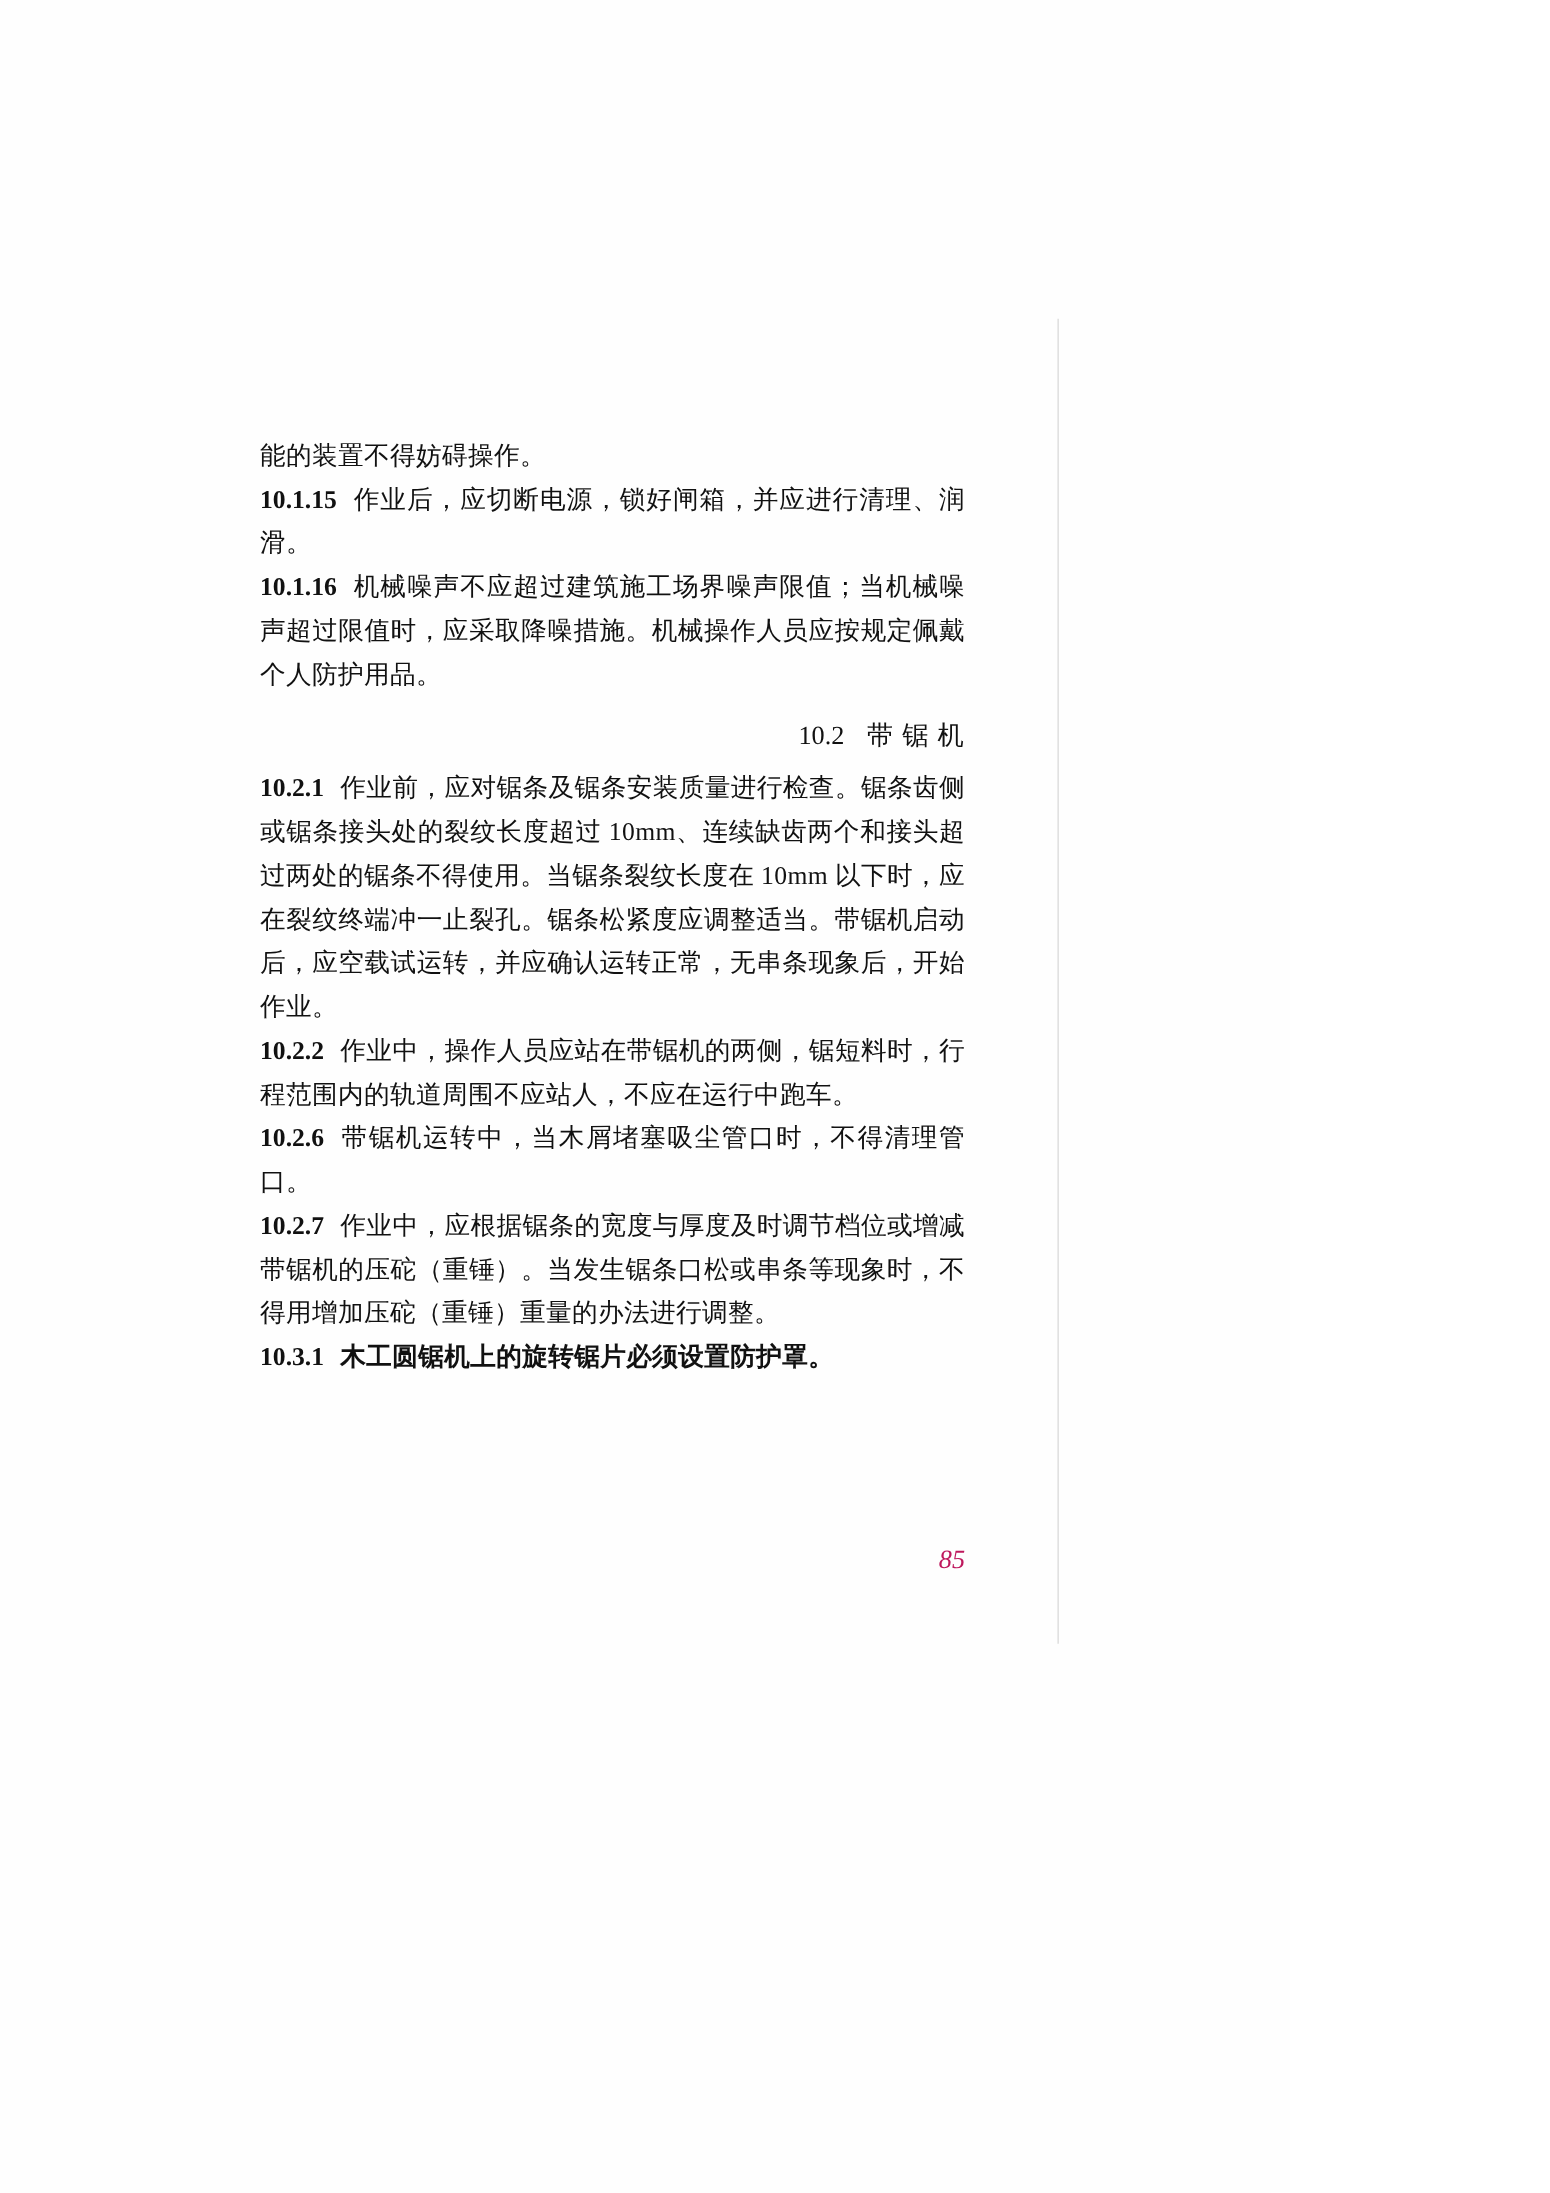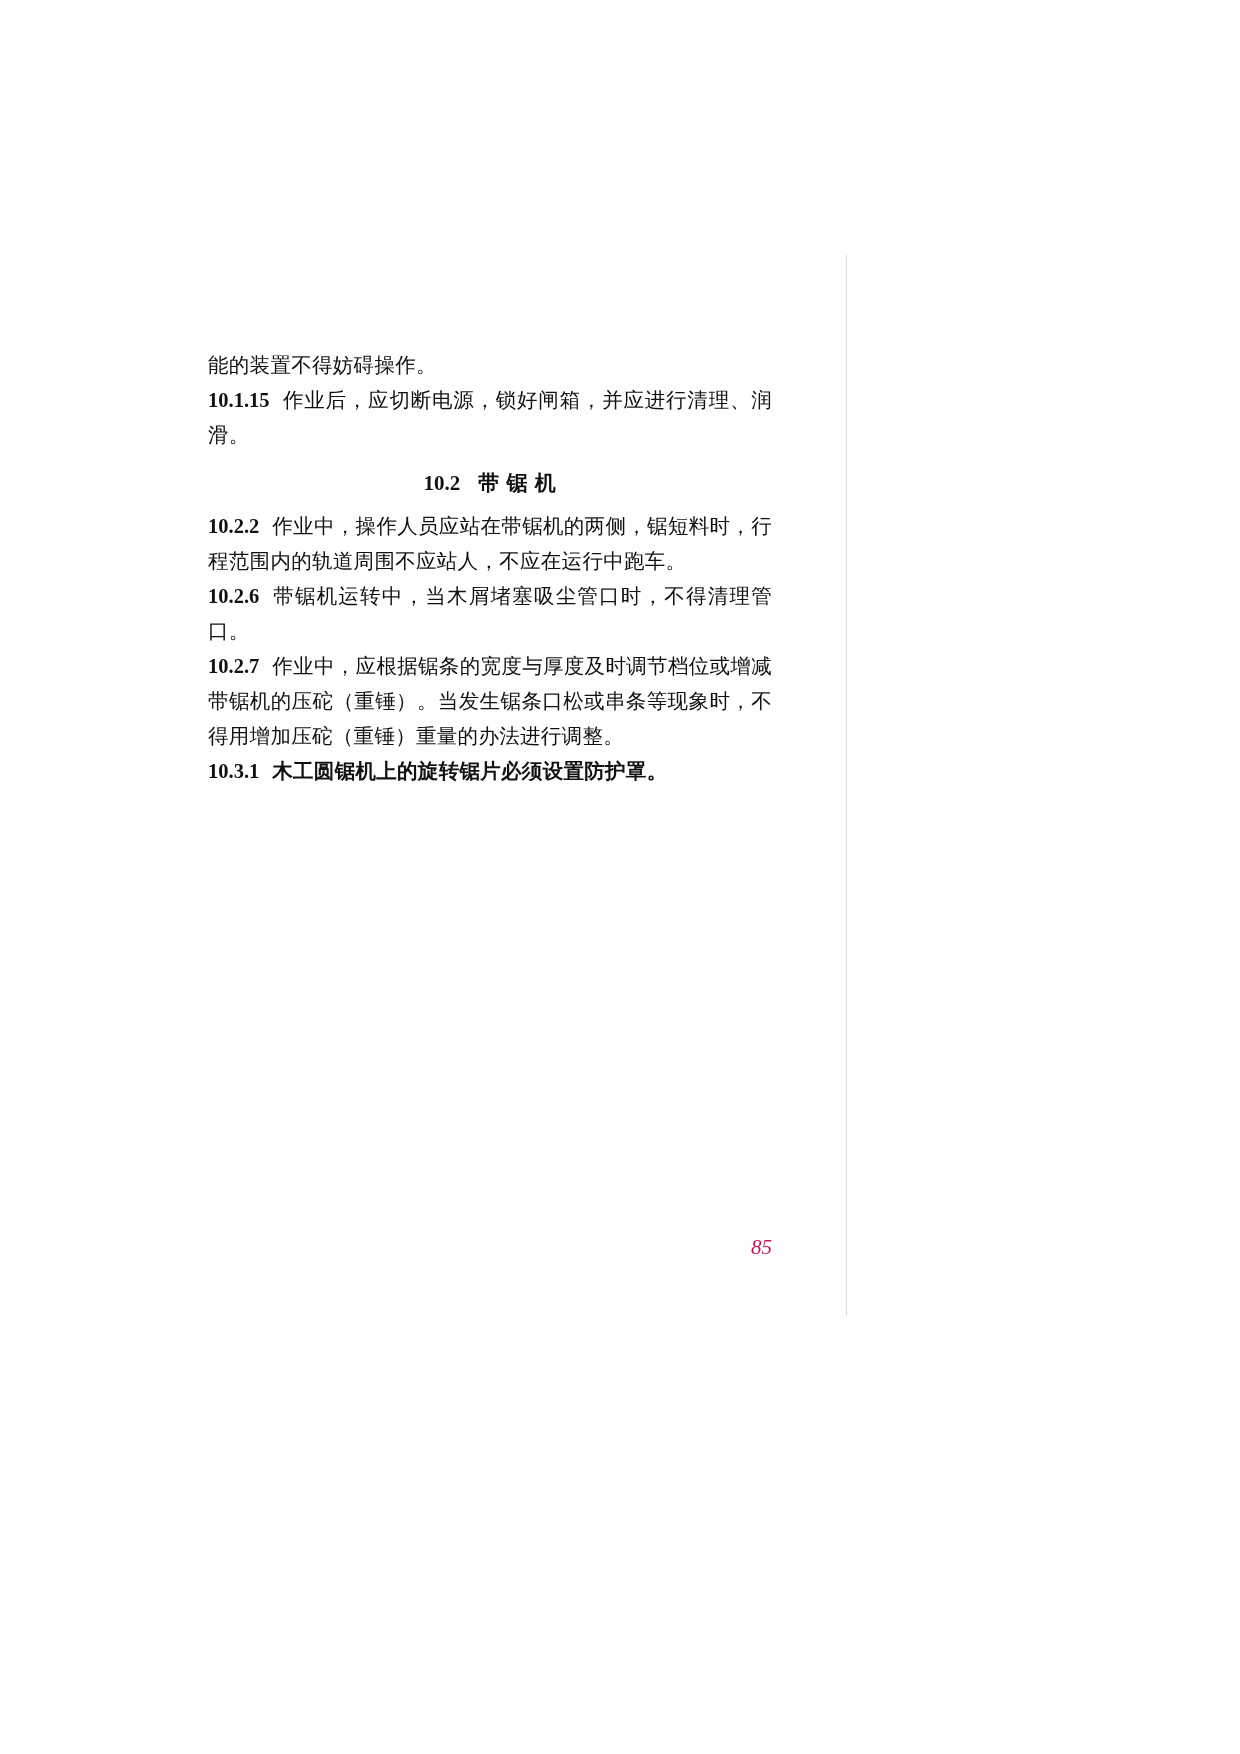--- a/index.html
+++ b/index.html
@@ -42,22 +42,22 @@
   .para .num {
     font-weight: bold;
     letter-spacing: 0px;
   }
   .para .gap {
     display: inline-block;
     width: 13px;
   }
   h2.section {
     font-size: 21px;
-    font-weight: bold;
-    text-align: center;
+    font-weight: normal;
+    text-align: right;
     margin: 16px 0 12px 0;
     letter-spacing: 1px;
   }
   h2.section .sp {
     display: inline-block;
     width: 18px;
   }
   h2.section .numpart {
     letter-spacing: 0px;
   }
@@ -85,25 +85,31 @@
   <div class="content">
 
     <p class="para">
       <span>能的装置不得妨碍操作。</span>
     </p>
 
     <p class="para">
       <span class="num">10.1.15</span><span class="gap"></span><span>作业后，应切断电源，锁好闸箱，并应进行清理、润滑。</span>
     </p>
 
+    <p class="para">
+      <span class="num">10.1.16</span><span class="gap"></span><span>机械噪声不应超过建筑施工场界噪声限值；当机械噪声超过限值时，应采取降噪措施。机械操作人员应按规定佩戴个人防护用品。</span>
+    </p>
 
     <h2 class="section">
       <span class="numpart">10.2</span><span class="sp"></span><span>带 锯 机</span>
     </h2>
 
+    <p class="para">
+      <span class="num">10.2.1</span><span class="gap"></span><span>作业前，应对锯条及锯条安装质量进行检查。锯条齿侧或锯条接头处的裂纹长度超过 10mm、连续缺齿两个和接头超过两处的锯条不得使用。当锯条裂纹长度在 10mm 以下时，应在裂纹终端冲一止裂孔。锯条松紧度应调整适当。带锯机启动后，应空载试运转，并应确认运转正常，无串条现象后，开始作业。</span>
+    </p>
 
     <p class="para">
       <span class="num">10.2.2</span><span class="gap"></span><span>作业中，操作人员应站在带锯机的两侧，锯短料时，行程范围内的轨道周围不应站人，不应在运行中跑车。</span>
     </p>
 
 
 
 
     <p class="para">
       <span class="num">10.2.6</span><span class="gap"></span><span>带锯机运转中，当木屑堵塞吸尘管口时，不得清理管口。</span>

